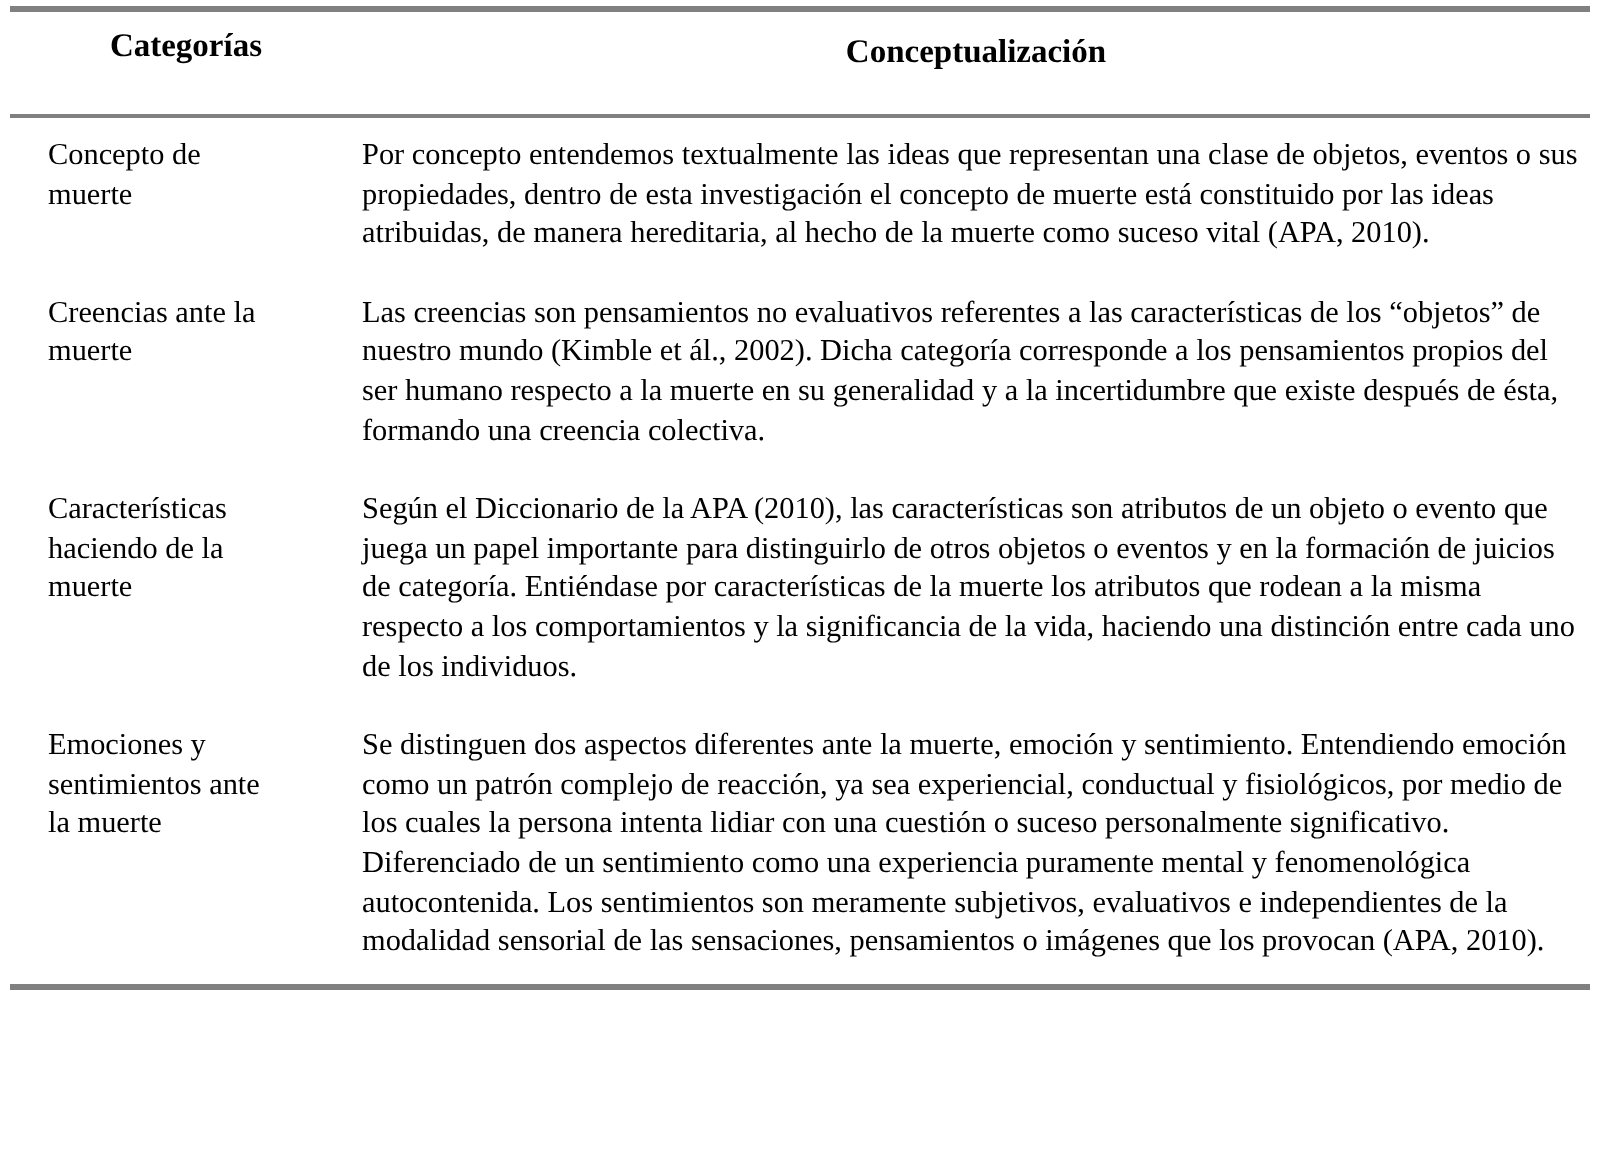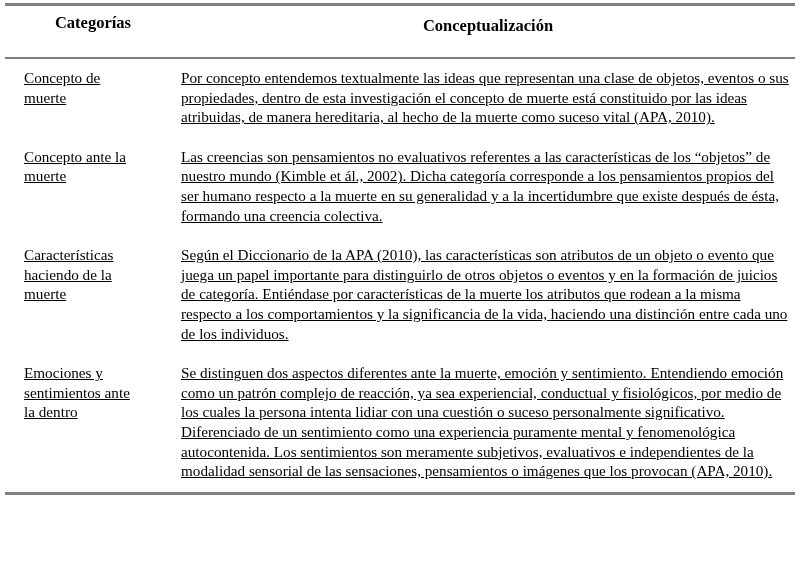--- a/index.html
+++ b/index.html
@@ -67,21 +67,20 @@
   }
   th.th-cat { height: 33px; padding-bottom: 18px; }
   th.th-con { height: 33px; padding-bottom: 12px; }
 
   tbody td {
     font-size: 15.2px;
     line-height: 19.6px;
     vertical-align: top;
     padding: 0;
     text-align: left;
-    text-decoration: underline;
   }
 
   td.cat-cell {
     padding: 9px 6px 11px 19px;
   }
   td.con-cell {
     padding: 9px 4px 11px 0px;
     margin-top: 14px;
   }
 
@@ -133,21 +132,21 @@
             <span class="cat-text">Concepto de
 muerte</span>
           </td>
           <td class="con-cell">
             <span class="con-text">Por concepto entendemos textualmente las ideas que representan una clase de objetos, eventos o sus propiedades, dentro de esta investigación el concepto de muerte está constituido por las ideas atribuidas, de manera hereditaria, al hecho de la muerte como suceso vital (APA, 2010).</span>
           </td>
         </tr>
 
         <tr>
           <td class="cat-cell">
-            <span class="cat-text">Concepto ante la
+            <span class="cat-text">Creencias ante la
 muerte</span>
           </td>
           <td class="con-cell">
             <span class="con-text">Las creencias son pensamientos no evaluativos referentes a las características de los “objetos” de nuestro mundo (Kimble et ál., 2002). Dicha categoría corresponde a los pensamientos propios del ser humano respecto a la muerte en su generalidad y a la incertidumbre que existe después de ésta, formando una creencia colectiva.</span>
           </td>
         </tr>
 
         <tr>
           <td class="cat-cell">
             <span class="cat-text">Características
@@ -156,21 +155,21 @@
           </td>
           <td class="con-cell">
             <span class="con-text">Según el Diccionario de la APA (2010), las características son atributos de un objeto o evento que juega un papel importante para distinguirlo de otros objetos o eventos y en la formación de juicios de categoría. Entiéndase por características de la muerte los atributos que rodean a la misma respecto a los comportamientos y la significancia de la vida, haciendo una distinción entre cada uno de los individuos.</span>
           </td>
         </tr>
 
         <tr>
           <td class="cat-cell">
             <span class="cat-text">Emociones y
 sentimientos ante
-la dentro</span>
+la muerte</span>
           </td>
           <td class="con-cell">
             <span class="con-text">Se distinguen dos aspectos diferentes ante la muerte, emoción y sentimiento. Entendiendo emoción como un patrón complejo de reacción, ya sea experiencial, conductual y fisiológicos, por medio de los cuales la persona intenta lidiar con una cuestión o suceso personalmente significativo. Diferenciado de un sentimiento como una experiencia puramente mental y fenomenológica autocontenida. Los sentimientos son meramente subjetivos, evaluativos e independientes de la modalidad sensorial de las sensaciones, pensamientos o imágenes que los provocan (APA, 2010).</span>
           </td>
         </tr>
 
         <tr class="rule-row">
           <td colspan="2">
             <div class="rule-bottom"></div>
           </td>

